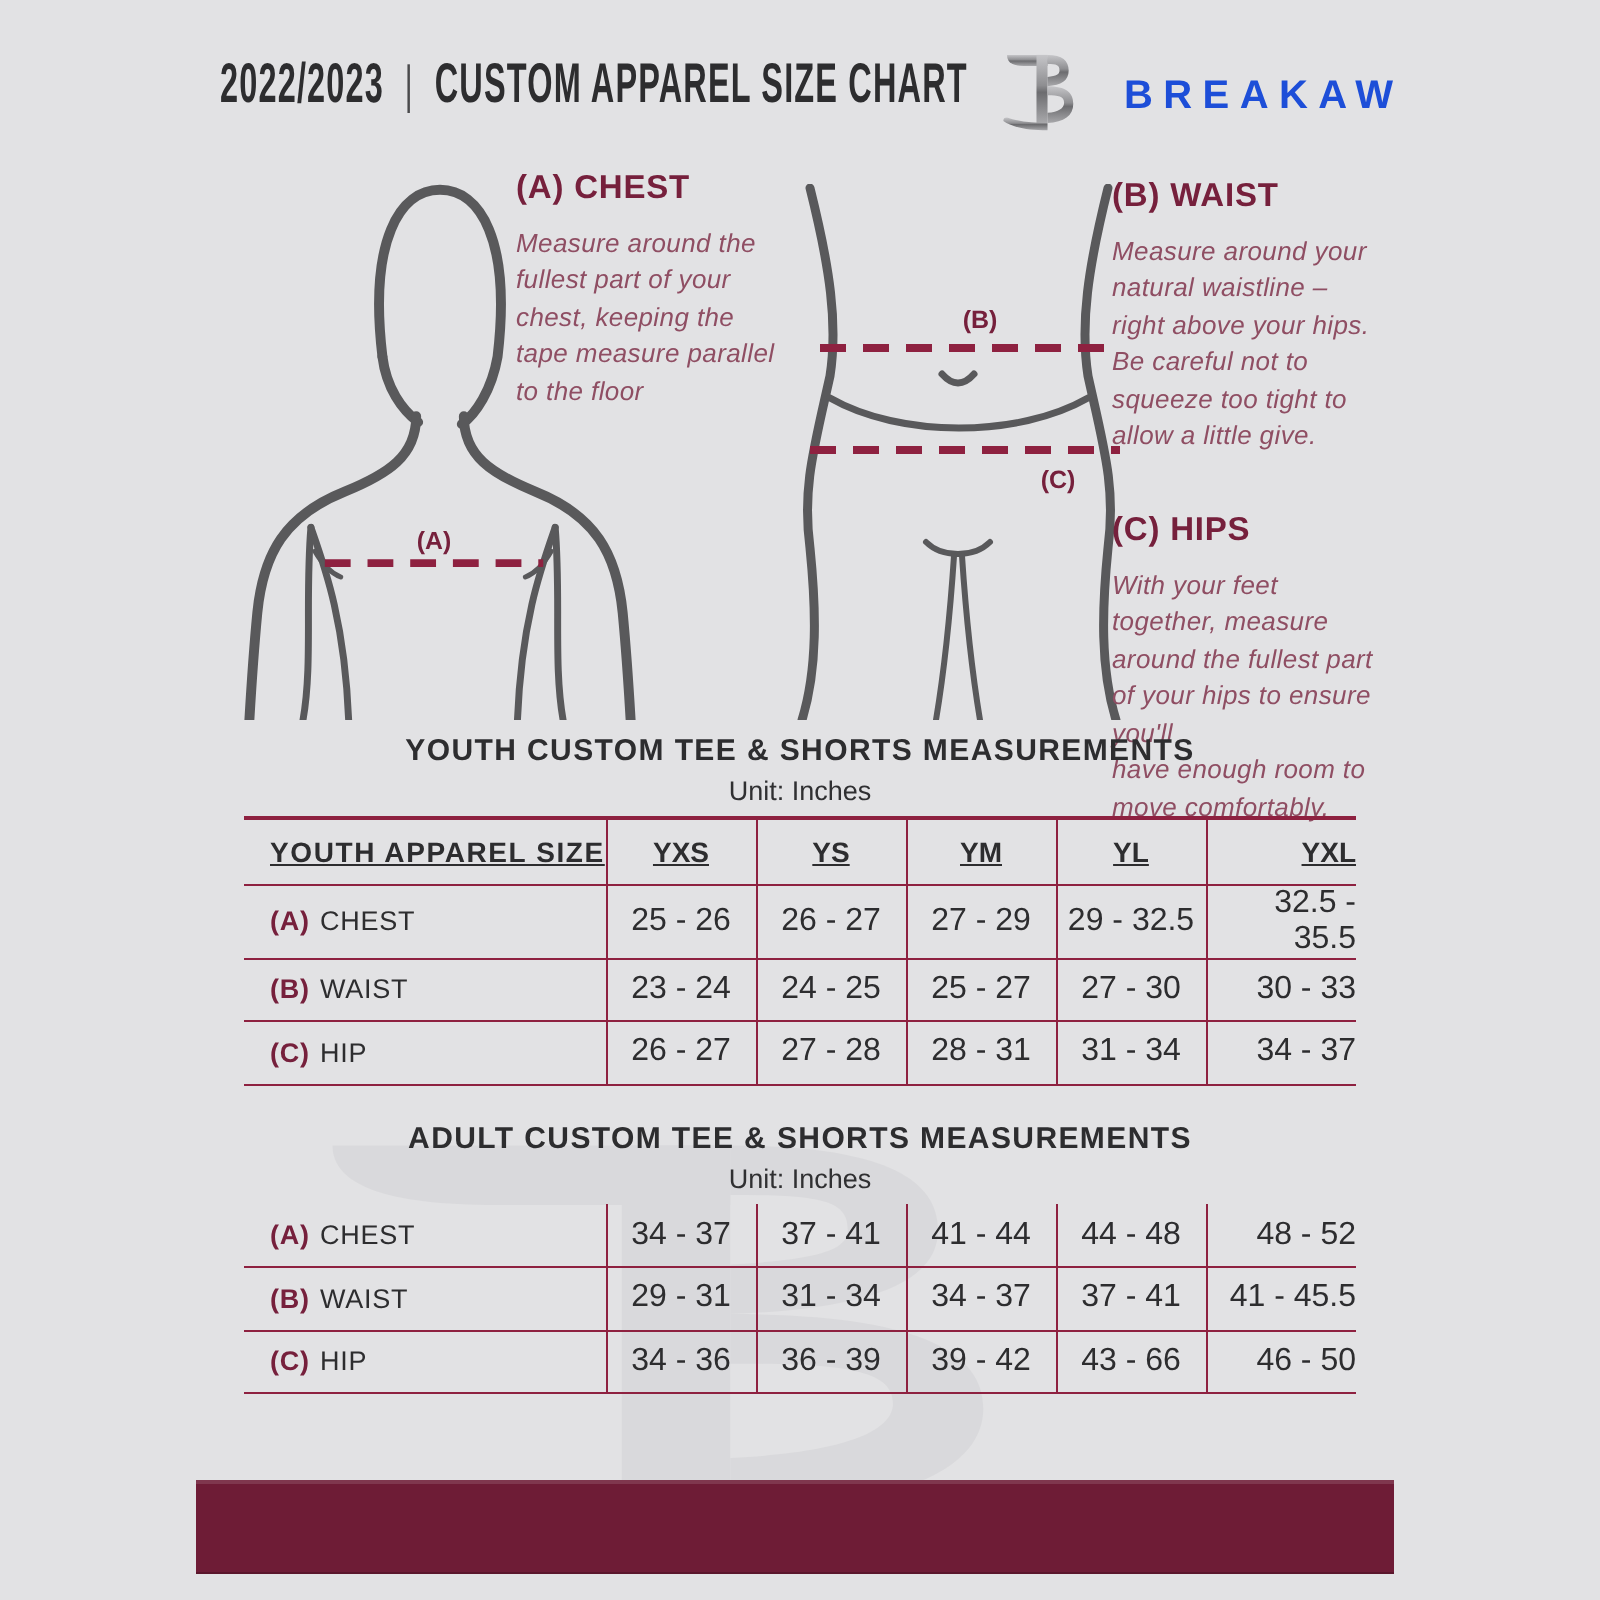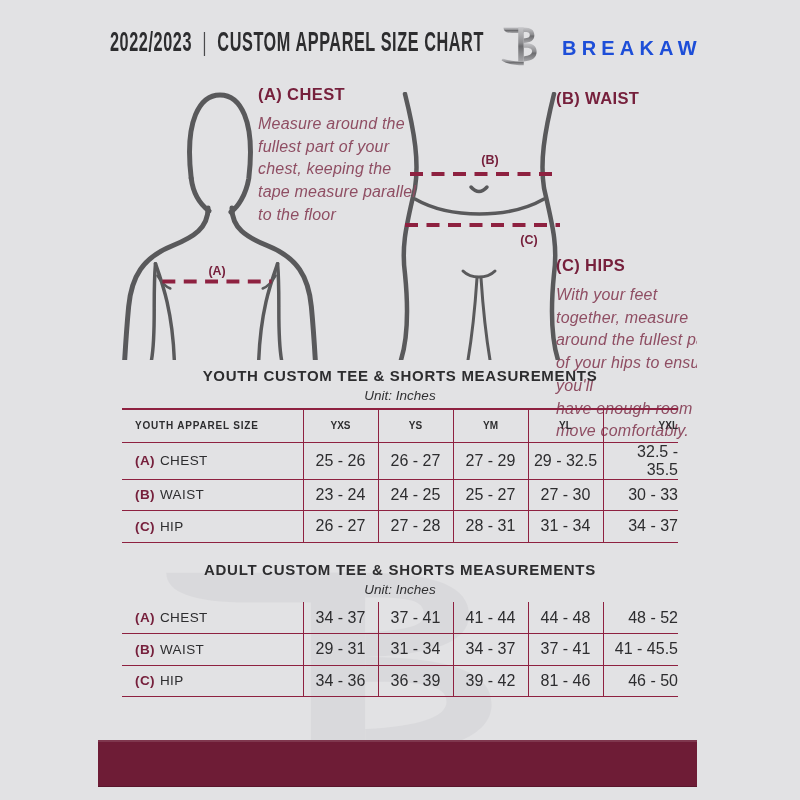--- a/index.html
+++ b/index.html
@@ -34,37 +34,37 @@
   .fig-path{fill:none;stroke:var(--fig);stroke-linecap:round;}
   .dash{stroke:var(--maroon-line);stroke-width:4;stroke-dasharray:13 8.5;fill:none;}
   .fig-label{font-family:"Liberation Sans",sans-serif;font-size:12.5px;font-weight:700;fill:var(--maroon);}
 
   
   .instr{position:absolute;}
   .instr-a{left:258px;top:85px;width:170px;}
   .instr-b{left:556px;top:89px;width:165px;}
   .instr-c{left:556px;top:224px;width:172px;margin-top:32px;}
   .instr h3{font-size:16.5px;font-weight:700;color:var(--maroon);letter-spacing:.4px;margin-bottom:9px;}
-  .instr p{font-size:16px;font-style:italic;color:var(--maroon-body);line-height:1.42;
+  .instr p{font-size:13px;font-style:italic;color:var(--maroon-body);line-height:1.42;
     white-space:pre-line;letter-spacing:.2px;}
 
   
   .table-block{position:absolute;left:122px;width:556px;}
   .tb-youth{top:366px;}
   .tb-adult{top:560px;}
   .tb-title{text-align:center;font-size:15px;font-weight:700;color:var(--ink);
     letter-spacing:.7px;line-height:20px;}
-  .tb-unit{text-align:center;font-size:13.5px;font-style:italic;font-weight:400;
+  .tb-unit{text-align:center;font-size:13.5px;font-weight:400;
     color:#303032;line-height:20px;}
   table.size-table{border-collapse:collapse;table-layout:fixed;width:556px;margin-top:2px;}
   .size-table col.c-label{width:181px;}
   .size-table td{border-right:1.5px solid var(--maroon-line);border-bottom:1.7px solid var(--maroon-line);
     text-align:center;vertical-align:middle;color:var(--ink);font-size:16px;background:transparent;}
   .size-table td:last-child{border-right:none;text-align:right;}
-  .size-table tr.head td{border-top:2px solid var(--maroon-line);height:33px;font-weight:700;font-size:10px;}
+  .size-table tr.head td{border-top:2px solid var(--maroon-line);height:33px;font-weight:700;font-size:14px;text-decoration:underline;}
   .size-table tr.data td{height:31.5px;}
   .size-table td.lbl{text-align:left;padding-left:13px;font-weight:400;letter-spacing:.8px;font-size:13.5px;}
   .size-table tr.data td.lbl{letter-spacing:.4px;}
   .row-marker{color:var(--maroon);font-weight:700;margin-right:5px;}
 
   
   .footer-bar{position:absolute;left:98px;top:740px;width:604px;height:47px;background:var(--bar);
     box-shadow:inset 0 2px 0 rgba(255,255,255,.12), inset 0 -1px 0 rgba(0,0,0,.18);}
 </style>
 </head>
@@ -141,20 +141,26 @@
   <div class="instr instr-a">
     <h3>(A) CHEST</h3>
     <p>Measure around the
 fullest part of your
 chest, keeping the
 tape measure parallel
 to the floor</p>
   </div>
   <div class="instr instr-b">
     <h3>(B) WAIST</h3>
+    <p>Measure around your
+natural waistline –
+right above your hips.
+Be careful not to
+squeeze too tight to
+allow a little give.</p>
   </div>
   <div class="instr instr-c">
     <h3>(C) HIPS</h3>
     <p>With your feet
 together, measure
 around the fullest part
 of your hips to ensure
 you'll
 have enough room to
 move comfortably.</p>
@@ -248,21 +254,21 @@
         <td>37 - 41</td>
         <td>41 - 45.5</td>
       </tr>
       <tr class="data">
         <td class="lbl">
           <span class="row-marker">(C)</span><span>HIP</span>
         </td>
         <td>34 - 36</td>
         <td>36 - 39</td>
         <td>39 - 42</td>
-        <td>81 - 46</td>
+        <td>43 - 66</td>
         <td>46 - 50</td>
       </tr>
     </tbody>
       </table>
   </div>
 
   <div class="footer-bar"></div>
 
 </div>
 

